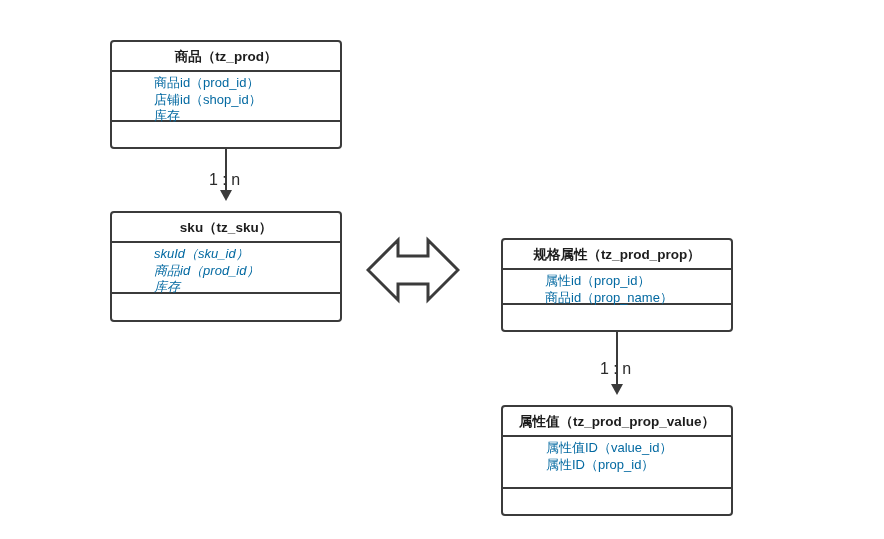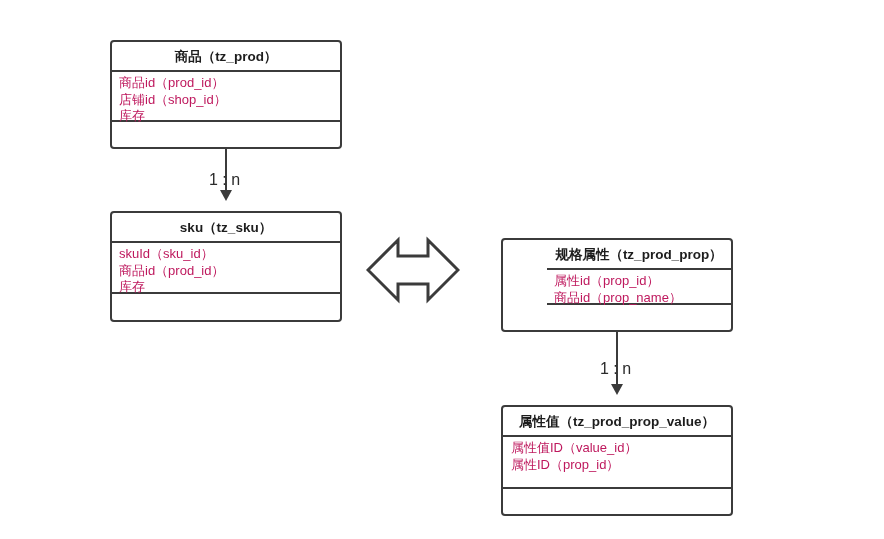--- a/index.html
+++ b/index.html
@@ -40,37 +40,38 @@
     overflow: hidden;
   }
   .entity .attrs {
     box-sizing: border-box;
     padding: 3px 7px 4px 7px;
     border-bottom: 2px solid #3b3b3b;
   }
   .entity .attr {
     font-size: 13px;
     line-height: 16.5px;
-    color: #be185d;
+    color: #0369a1;
     white-space: nowrap;
+    margin-left: 35px;
   }
   .entity .methods {
     box-sizing: border-box;
   }
 
   
   #box-prod            { left: 110px; top: 40px;  width: 232px; }
   #box-prod .attrs     { height: 50px; }
   #box-prod .methods   { height: 25px; }
 
   #box-sku             { left: 110px; top: 211px; width: 232px; }
-  #box-sku .attrs      { height: 51px; }
+  #box-sku .attrs      { height: 51px; font-style: italic; }
   #box-sku .methods    { height: 26px; }
 
-  #box-prop            { left: 501px; top: 238px; width: 232px; padding-left: 44px; }
+  #box-prop            { left: 501px; top: 238px; width: 232px; }
   #box-prop .attrs     { height: 35px; }
   #box-prop .methods   { height: 25px; }
 
   #box-prop-value      { left: 501px; top: 405px; width: 232px; }
   #box-prop-value .attrs   { height: 52px; padding-left: 8px; }
   #box-prop-value .methods { height: 25px; }
 
   
   .conn-line {
     position: absolute;

